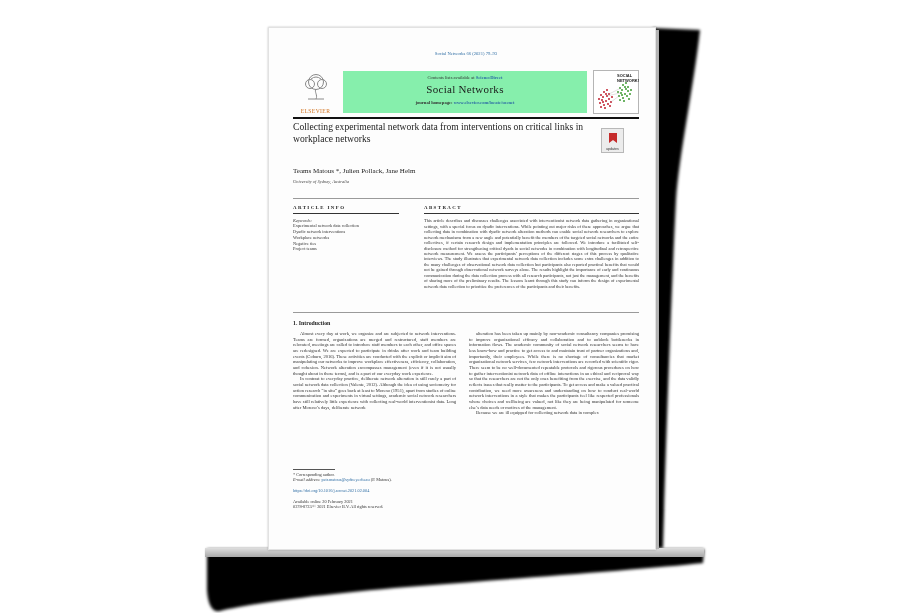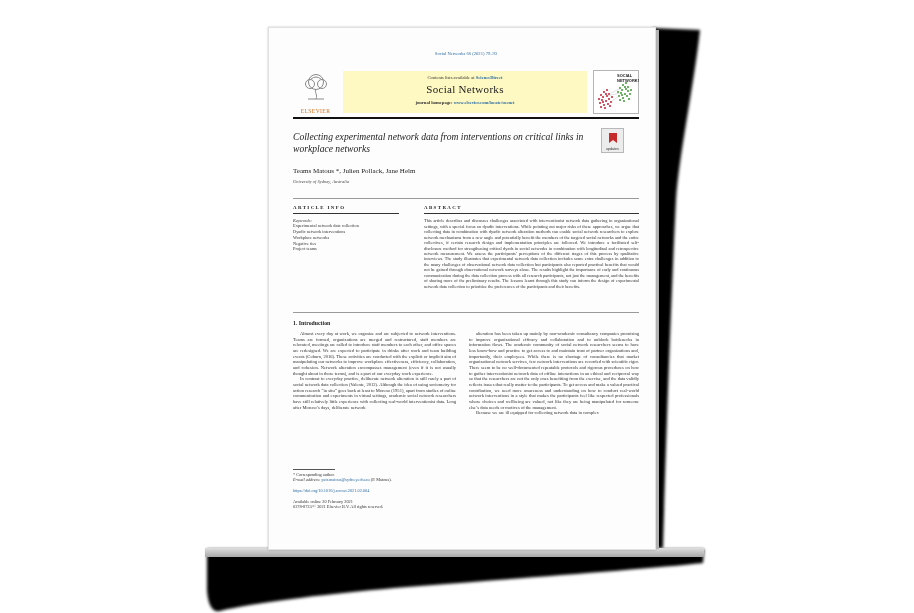--- a/index.html
+++ b/index.html
@@ -13,33 +13,33 @@
   .stack-edge-bottom{position:absolute;left:205px;top:548px;width:499px;height:9px;
          background:linear-gradient(#dedede,#a8a8a8);}
   .stack-edge-right{position:absolute;left:654px;top:30px;width:5px;height:519px;
          background:linear-gradient(90deg,#d8d8d8,#ababab);}
   
   .citation{position:absolute;left:24px;top:23px;width:346px;text-align:center;
             font-size:4.6px;color:#2e6da4;}
   
   .logo-box{position:absolute;left:24px;top:43px;width:45px;height:43px;text-align:center;}
   .logo-box .wordmark{font-size:5.6px;color:#d2721e;letter-spacing:.4px;margin-top:-1px;}
-  .masthead{position:absolute;left:74px;top:43px;width:244px;height:42px;background:#fef9c3;
+  .masthead{position:absolute;left:74px;top:43px;width:244px;height:42px;background:#86efac;
             text-align:center;}
   .contents-line{font-size:4.6px;color:#333;margin-top:4px;}
   .contents-line .sd{color:#2e6da4;font-weight:bold;}
   .journal-name{font-size:11px;color:#1a1a1a;margin-top:3px;letter-spacing:.3px;}
   .homepage-line{font-size:4.6px;color:#333;margin-top:5px;}
   .homepage-line .hp-label{font-weight:bold;}
   .homepage-line .hp-url{color:#2e6da4;font-weight:bold;}
   .cover-box{position:absolute;left:324px;top:42px;width:46px;height:44px;}
   .thick-rule{position:absolute;left:24px;top:89px;width:346px;height:2.4px;background:#111;}
   
-  .title{position:absolute;left:24px;top:103px;width:308px;font-size:9.6px;line-height:12px;
-         color:#1c1c1c;font-style:italic;}
+  .title{position:absolute;left:24px;top:93px;width:308px;font-size:9.6px;line-height:12px;
+         color:#1c1c1c;}
   .badge{position:absolute;left:332px;top:100px;width:21px;height:23px;background:#ececec;
          border:.7px solid #b8b8b8;text-align:center;}
   .badge .bm{margin-top:2px;}
   .badge .badge-label{font-size:3.6px;color:#333;font-family:"Liberation Sans",sans-serif;}
   .authors{position:absolute;left:24px;top:139px;font-size:7px;color:#222;}
   .affiliation{position:absolute;left:24px;top:151px;font-size:4.5px;font-style:italic;color:#444;}
   
   .rule-thin{position:absolute;left:24px;width:346px;height:.8px;background:#9a9a9a;}
   .rule-top{top:170px;} .rule-bottom{top:284px;}
   .info-col{position:absolute;left:24px;top:177px;width:118px;}

